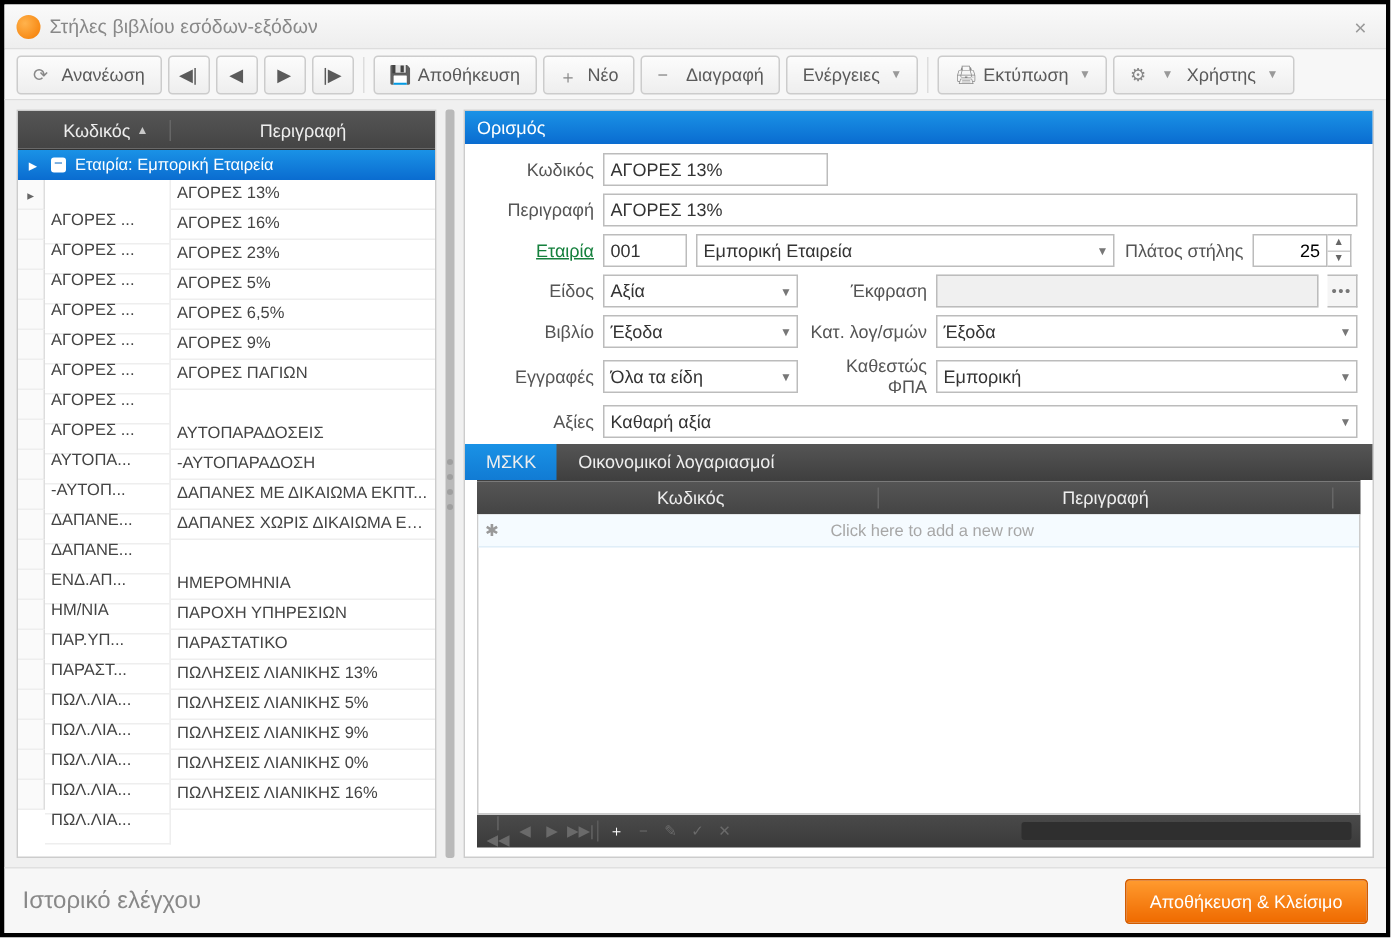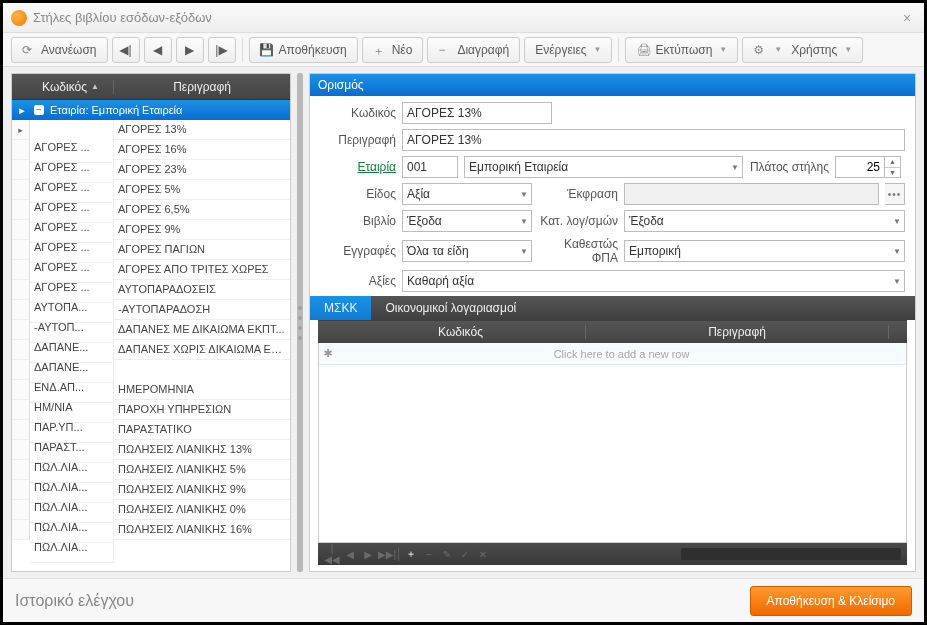--- a/index.html
+++ b/index.html
@@ -279,21 +279,20 @@
             <div class="c2">ΑΓΟΡΕΣ 9%</div>
           </div>
           <div class="row">
             <div class="gutter "></div>
             <div class="c1">ΑΓΟΡΕΣ ...</div>
             <div class="c2">ΑΓΟΡΕΣ ΠΑΓΙΩΝ</div>
           </div>
           <div class="row">
             <div class="gutter "></div>
             <div class="c1">ΑΓΟΡΕΣ ...</div>
-            <div class="c2">ΑΓΟΡΕΣ ΑΠΟ ΤΡΙΤΕΣ ΧΩΡΕΣ</div>
           </div>
           <div class="row">
             <div class="gutter "></div>
             <div class="c1">ΑΥΤΟΠΑ...</div>
             <div class="c2">ΑΥΤΟΠΑΡΑΔΟΣΕΙΣ</div>
           </div>
           <div class="row">
             <div class="gutter "></div>
             <div class="c1">-ΑΥΤΟΠ...</div>
             <div class="c2">-ΑΥΤΟΠΑΡΑΔΟΣΗ</div>

